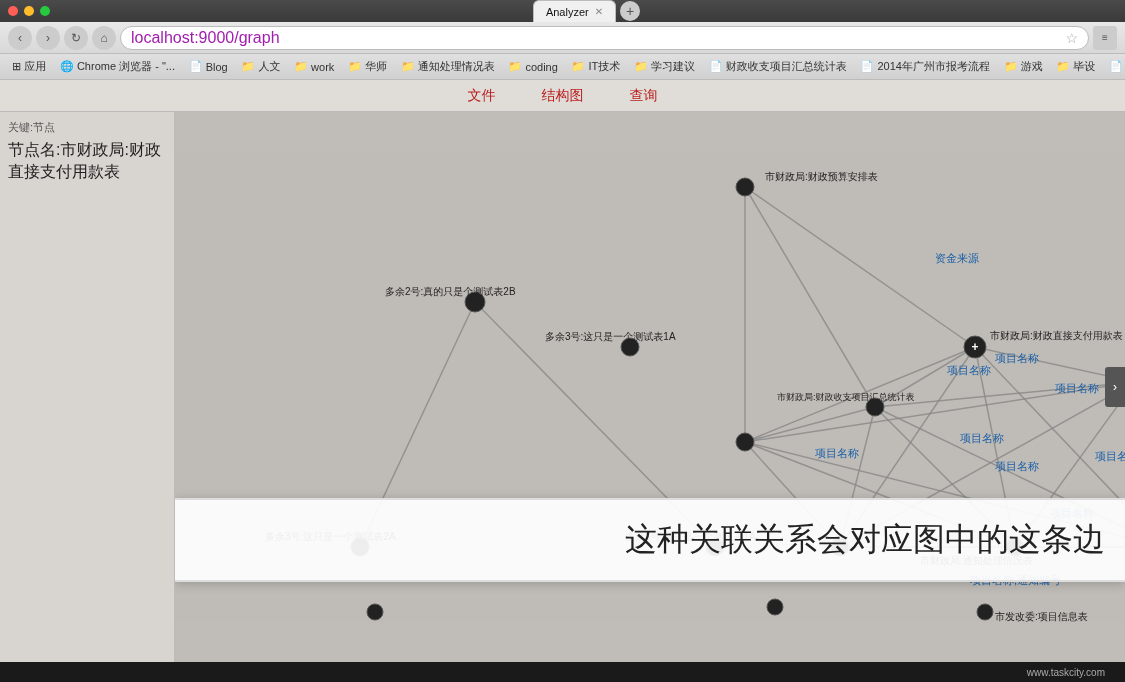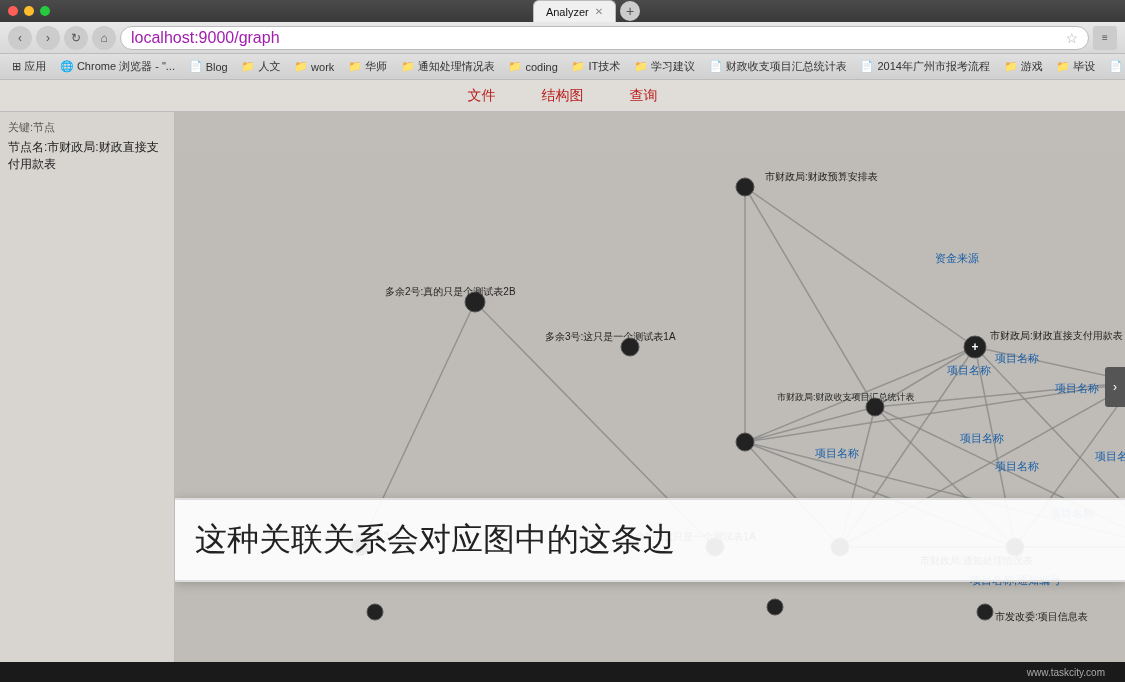--- a/index.html
+++ b/index.html
@@ -128,21 +128,21 @@
     .sidebar {
       width: 175px;
       background: #d8d5d0;
       border-right: 1px solid #bbb;
       padding: 8px;
       font-size: 12px;
       color: #333;
       flex-shrink: 0;
     }
     .sidebar-title { font-size: 11px; color: #555; margin-bottom: 4px; }
-    .sidebar-content { font-size: 12px; color: #222; line-height: 1.4; }
+    .sidebar-content { font-size: 16px; color: #222; line-height: 1.4; }
 
     
     .graph-area {
       flex: 1;
       background: #c0bdb8;
       position: relative;
       overflow: hidden;
     }
 
     
@@ -171,21 +171,21 @@
     }
 
     
     .banner-overlay {
       position: absolute;
       bottom: 80px;
       left: 0;
       right: 0;
       background: rgba(255,255,255,0.92);
       padding: 18px 20px;
-      text-align: left;
+      text-align: right;
       font-size: 32px;
       color: #222;
       font-weight: 400;
       font-family: 'SimSun', serif;
       border-top: 2px solid #ddd;
       border-bottom: 2px solid #ddd;
       box-shadow: 0 2px 10px rgba(0,0,0,0.2);
     }
 
     

